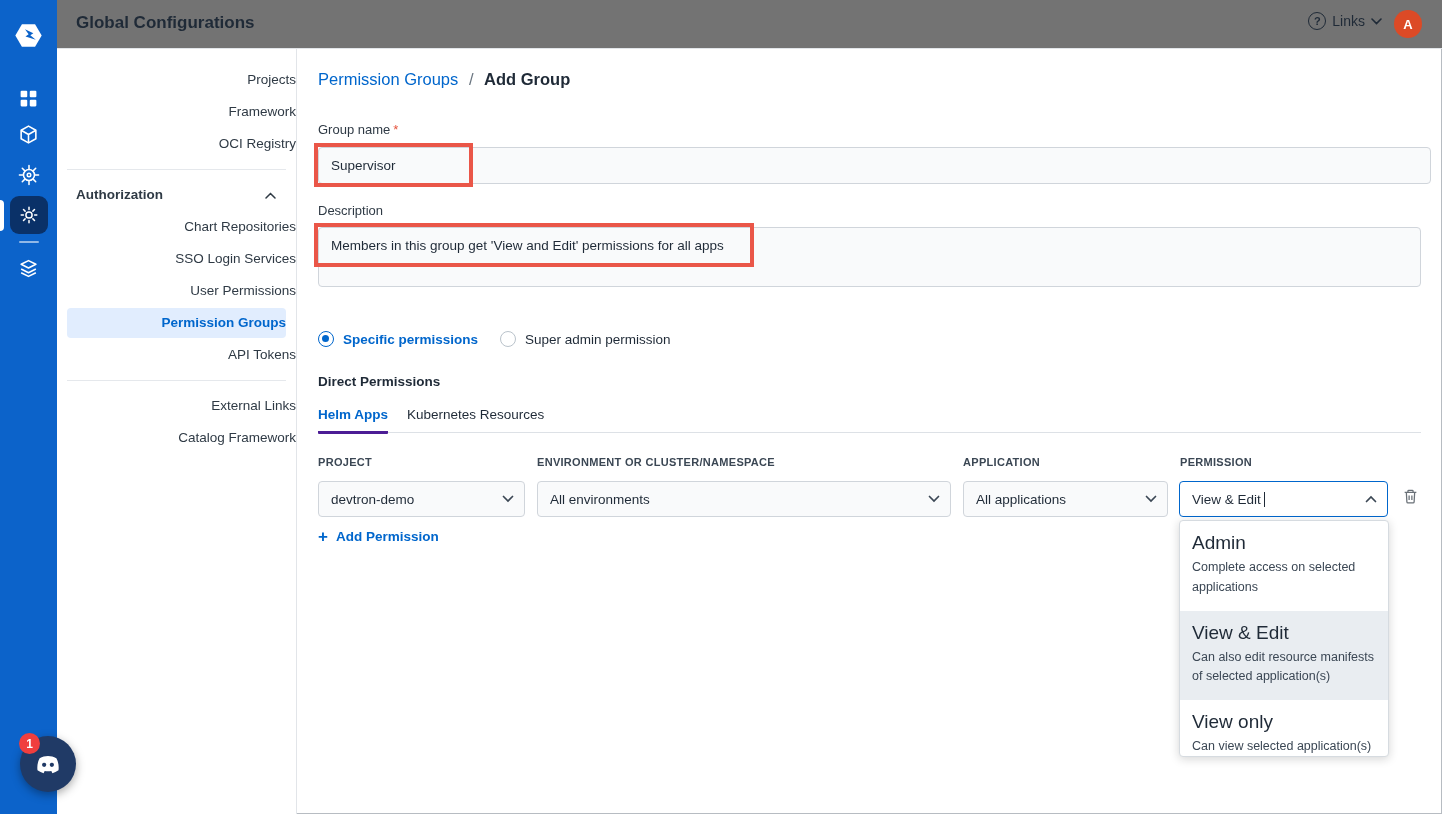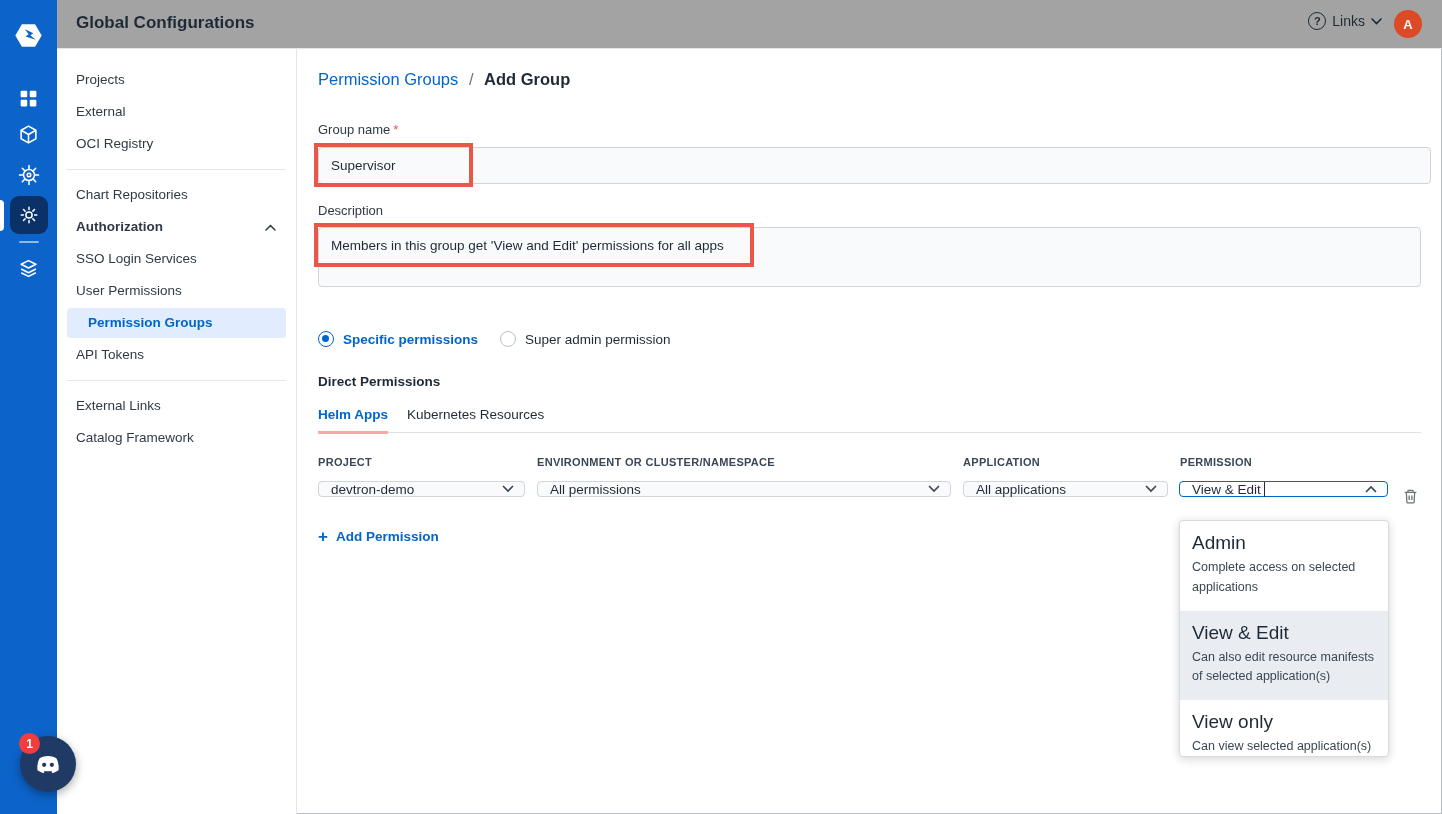--- a/index.html
+++ b/index.html
@@ -14,34 +14,34 @@
   .rail-indicator{position:absolute;left:0;top:200px;width:4px;height:31px;background:#fff;border-radius:0 4px 4px 0;z-index:5;}
   .rail-divider{position:absolute;left:19px;top:241px;width:20px;height:2px;background:rgba(255,255,255,.55);border-radius:2px;}
   
   .discord{position:absolute;left:20px;top:736px;width:56px;height:56px;border-radius:50%;
            background:#203a66;z-index:30;display:flex;align-items:center;justify-content:center;
            box-shadow:0 3px 10px rgba(0,0,0,.35);}
   .chat-badge{position:absolute;left:19px;top:733px;width:21px;height:21px;border-radius:50%;
               background:#f03e3e;color:#fff;font-size:12px;font-weight:bold;display:flex;
               align-items:center;justify-content:center;z-index:31;}
   
-  .topbar{position:absolute;left:57px;top:0;width:1385px;height:48px;background:#a3a3a3;
+  .topbar{position:absolute;left:57px;top:0;width:1385px;height:48px;background:#737373;
           border-bottom:1px solid #e2e5e9;z-index:3;}
   .topbar .title{position:absolute;left:19px;top:13px;font-size:17px;font-weight:bold;color:#1f2a37;}
   .help-group{position:absolute;right:60px;top:12px;display:flex;align-items:center;gap:6px;cursor:pointer;}
   .q-circle{width:18px;height:18px;border:1.7px solid #1f2a37;border-radius:50%;display:flex;
             align-items:center;justify-content:center;font-size:11px;font-weight:bold;color:#1f2a37;box-sizing:border-box;}
   .help-label{font-size:14px;color:#1f2a37;}
   .avatar{position:absolute;right:20px;top:10px;width:28px;height:28px;border-radius:50%;
           background:#dc4a26;color:#fff;font-size:13px;font-weight:bold;display:flex;
           align-items:center;justify-content:center;}
   
   .nav{position:absolute;left:57px;top:48px;width:240px;height:766px;background:#fff;
        border-right:1px solid #e2e5e9;box-sizing:border-box;padding-top:16px;z-index:2;}
-  .nav-item{height:32px;line-height:32px;padding-left:19px;font-size:13.5px;color:#2f3a45;cursor:pointer;}
+  .nav-item{height:32px;line-height:32px;padding-left:19px;font-size:13.5px;color:#2f3a45;cursor:pointer;text-align:right;}
   .nav-item.child{}
   .nav-item.bold{font-weight:bold;display:flex;align-items:center;justify-content:space-between;padding-right:20px;}
   .nav-item.selected{background:#e1edfe;border-radius:4px;margin:1px 10px;height:30px;line-height:30px;
                      padding-left:21px;color:#0066cc;font-weight:bold;}
   .nav-divider{height:1px;background:#e5e8ec;margin:9px 10px;}
   
   .crumb{position:absolute;left:318px;top:70px;font-size:16.5px;z-index:1;}
   .crumb .link{color:#0066cc;cursor:pointer;}
   .crumb .sep{color:#6b7681;margin:0 6px;}
   .crumb .cur{color:#1f2a37;font-weight:bold;}
@@ -61,24 +61,24 @@
   .radio{width:16px;height:16px;border-radius:50%;box-sizing:border-box;position:relative;background:#fff;}
   .radio.sel{border:1.6px solid #0066cc;}
   .radio.sel::after{content:"";position:absolute;left:3px;top:3px;width:7px;height:7px;border-radius:50%;background:#0066cc;}
   .radio.unsel{border:1.6px solid #bac3cb;}
   .radio-label-sel{font-size:13.5px;font-weight:bold;color:#0066cc;}
   .radio-label{font-size:13.5px;color:#1f2a37;}
   .section-heading{position:absolute;left:318px;top:374px;font-size:13.5px;font-weight:bold;color:#1f2a37;z-index:1;}
   .tabs{position:absolute;left:318px;top:407px;width:1103px;display:flex;gap:19px;
         border-bottom:1px solid #dde1e6;z-index:1;}
   .tab{font-size:13.5px;padding-bottom:9px;cursor:pointer;}
-  .tab.active{color:#0066cc;font-weight:bold;border-bottom:3px solid #fca5a5;border-radius:1px;margin-bottom:-2px;}
+  .tab.active{color:#0066cc;font-weight:bold;border-bottom:3px solid #4c1d95;border-radius:1px;margin-bottom:-2px;}
   .tab.idle{color:#1f2a37;}
   .col-head{position:absolute;top:456px;font-size:11px;font-weight:bold;color:#3b4754;letter-spacing:.3px;z-index:1;}
-  .select{position:absolute;top:481px;height:16px;box-sizing:border-box;background:#f9fafb;
+  .select{position:absolute;top:481px;height:36px;box-sizing:border-box;background:#f9fafb;
           border:1px solid #d0d5db;border-radius:4px;display:flex;align-items:center;
           justify-content:space-between;padding:0 10px 0 12px;font-size:13.5px;color:#1f2a37;cursor:pointer;z-index:1;}
   .select.focused{background:#fff;border:1px solid #0066cc;}
   .cursor-bar{display:inline-block;width:1px;height:15px;background:#1f2a37;margin-left:3px;vertical-align:-3px;}
   .trash-btn{position:absolute;left:1400px;top:486px;width:20px;height:20px;display:flex;
              align-items:center;justify-content:center;cursor:pointer;z-index:1;}
   .add-perm{position:absolute;left:318px;top:529px;display:flex;align-items:center;gap:8px;
             color:#0066cc;cursor:pointer;z-index:1;}
   .add-perm .plus{font-size:17px;font-weight:bold;line-height:14px;}
   .add-perm .lbl{font-size:13.5px;font-weight:bold;}
@@ -166,30 +166,30 @@
       <span class="help-label">Links</span>
       <svg width="11" height="7" viewBox="0 0 11 7">
         <path d="M1 1l4.5 4.5L10 1" fill="none" stroke="#1f2a37" stroke-width="1.6" stroke-linecap="round"></path>
       </svg>
     </div>
     <div class="avatar">A</div>
   </div>
 
   <div class="nav">
     <div class="nav-item">Projects</div>
-    <div class="nav-item">External</div>
+    <div class="nav-item">Framework</div>
     <div class="nav-item">OCI Registry</div>
     <div class="nav-divider"></div>
-    <div class="nav-item">Chart Repositories</div>
     <div class="nav-item bold">
       <span>Authorization</span>
       <svg width="11" height="7" viewBox="0 0 11 7">
         <path d="M1 6l4.5-4.5L10 6" fill="none" stroke="#2f3a45" stroke-width="1.5" stroke-linecap="round"></path>
       </svg>
     </div>
+    <div class="nav-item">Chart Repositories</div>
     <div class="nav-item child">SSO Login Services</div>
     <div class="nav-item child">User Permissions</div>
     <div class="nav-item child selected">Permission Groups</div>
     <div class="nav-item child">API Tokens</div>
     <div class="nav-divider"></div>
     <div class="nav-item">External Links</div>
     <div class="nav-item">Catalog Framework</div>
   </div>
 
   <div class="crumb">
@@ -231,21 +231,21 @@
   <div class="col-head" style="left:963px">APPLICATION</div>
   <div class="col-head" style="left:1180px">PERMISSION</div>
 
   <div class="select" style="left:318px;width:207px">
     <span>devtron-demo</span>
     <svg width="12" height="8" viewBox="0 0 12 8">
       <path d="M1.5 1.5L6 6l4.5-4.5" fill="none" stroke="#3b4754" stroke-width="1.7" stroke-linecap="round"></path>
       </svg>
   </div>
   <div class="select" style="left:537px;width:414px">
-    <span>All permissions</span>
+    <span>All environments</span>
     <svg width="12" height="8" viewBox="0 0 12 8">
       <path d="M1.5 1.5L6 6l4.5-4.5" fill="none" stroke="#3b4754" stroke-width="1.7" stroke-linecap="round"></path>
       </svg>
   </div>
   <div class="select" style="left:963px;width:205px">
     <span>All applications</span>
     <svg width="12" height="8" viewBox="0 0 12 8">
       <path d="M1.5 1.5L6 6l4.5-4.5" fill="none" stroke="#3b4754" stroke-width="1.7" stroke-linecap="round"></path>
       </svg>
   </div>

